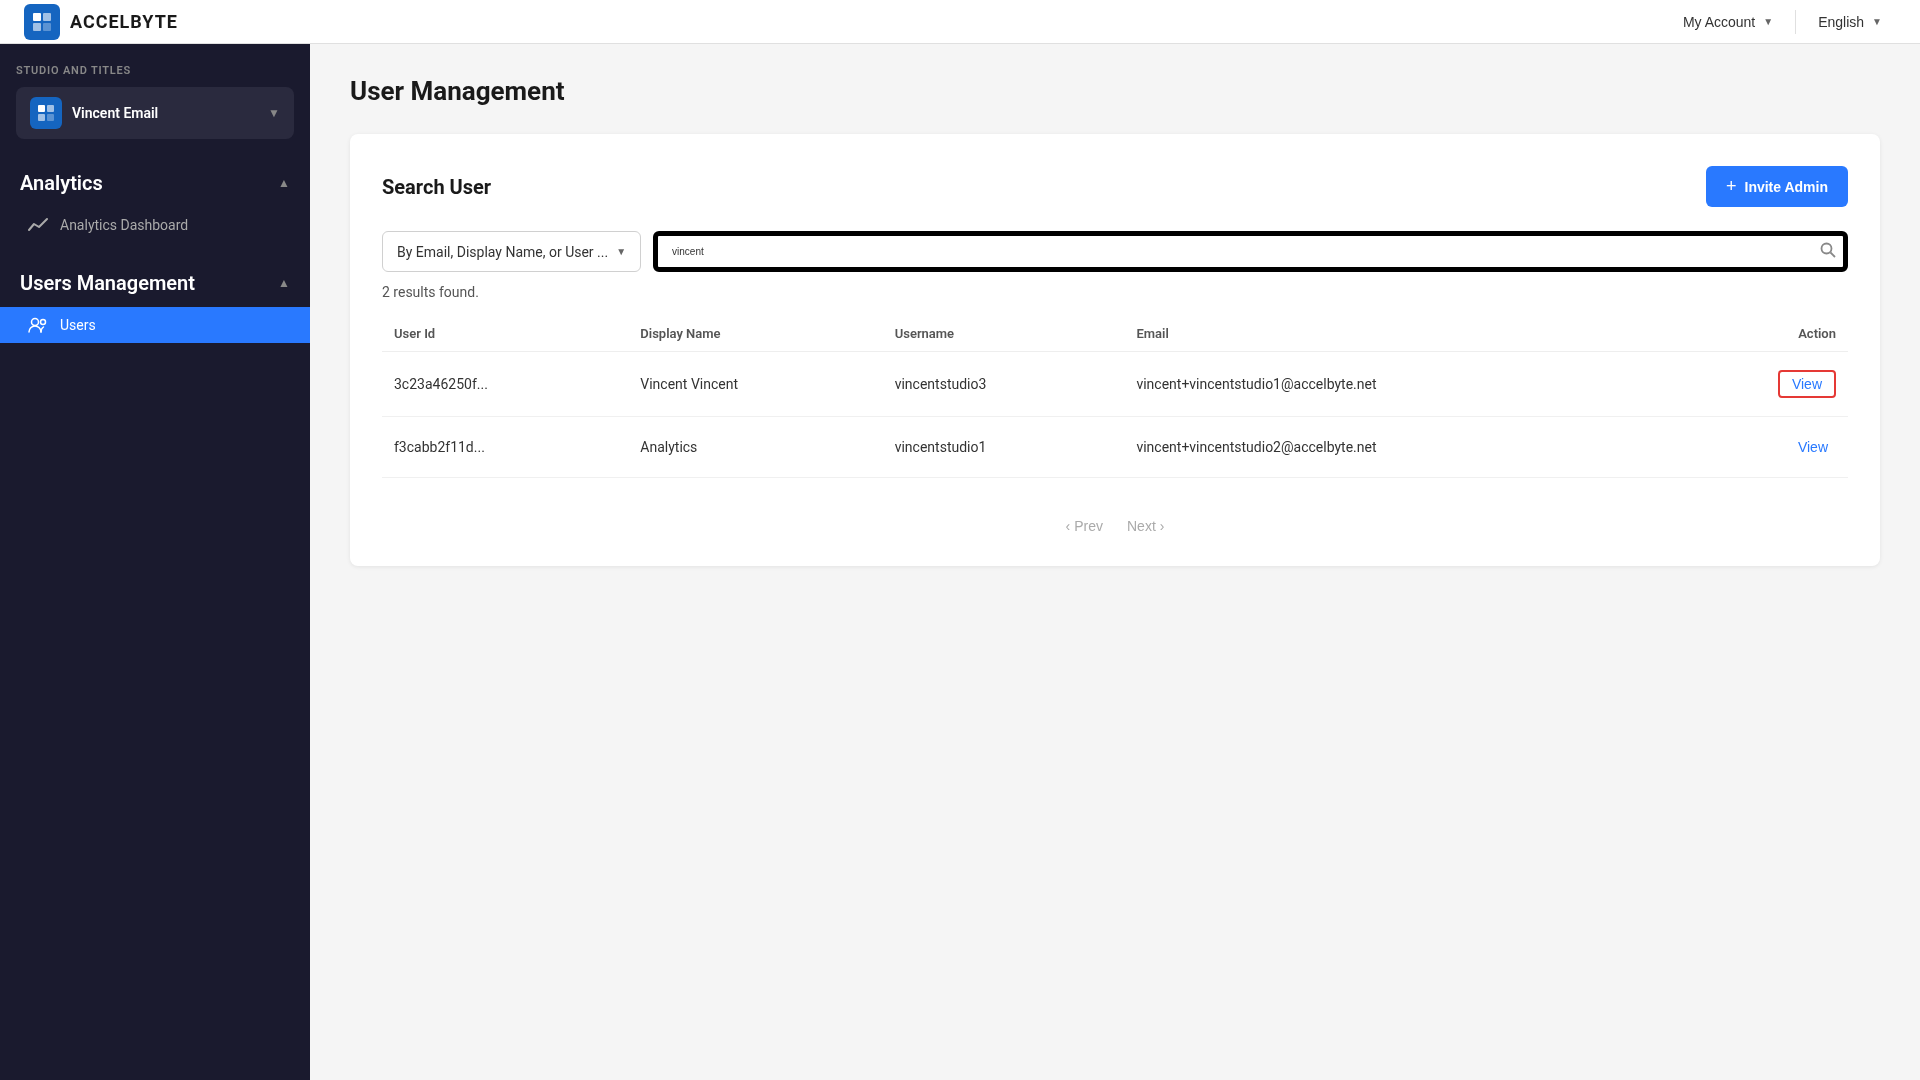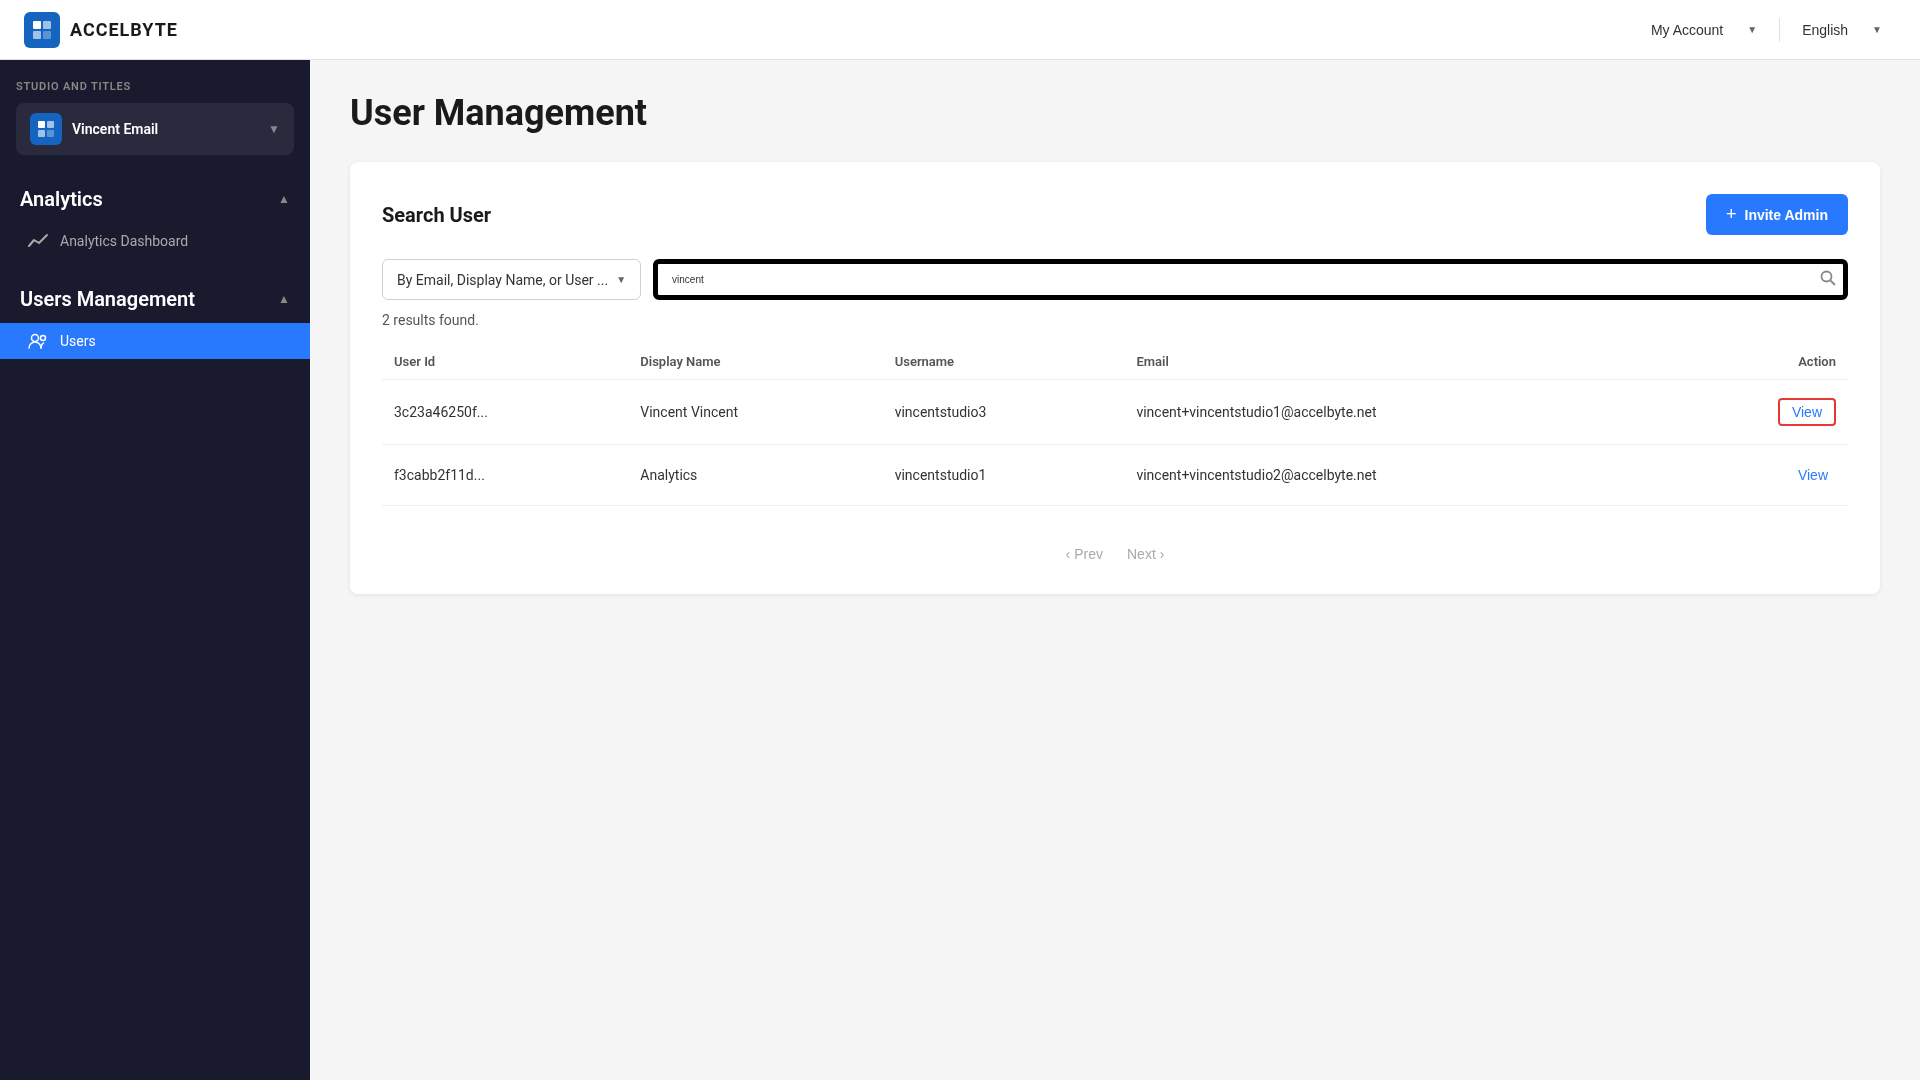--- a/index.html
+++ b/index.html
@@ -2,21 +2,21 @@
 <html><head>
   <meta charset="utf-8">
   <style>
     * { margin: 0; padding: 0; box-sizing: border-box; }
     body { font-family: -apple-system, BlinkMacSystemFont, 'Segoe UI', Roboto, sans-serif; background: #f5f5f5; display: flex; flex-direction: column; height: 100vh; overflow: hidden; }
 
     
     .header {
       background: #fff;
       border-bottom: 1px solid #e0e0e0;
-      height: 60px;
+      height: 44px;
       display: flex;
       align-items: center;
       justify-content: space-between;
       padding: 0 24px;
       flex-shrink: 0;
       z-index: 10;
     }
     .header-logo {
       display: flex;
       align-items: center;
@@ -41,21 +41,21 @@
       letter-spacing: 1px;
     }
     .header-right {
       display: flex;
       align-items: center;
       gap: 8px;
     }
     .header-btn {
       display: flex;
       align-items: center;
-      gap: 24px;
+      gap: 8px;
       padding: 8px 14px;
       border: none;
       background: transparent;
       cursor: pointer;
       font-size: 14px;
       color: #333;
       border-radius: 4px;
       justify-content: center;
     }
     .header-divider {
@@ -174,21 +174,21 @@
     }
 
     
     .main {
       flex: 1;
       overflow-y: auto;
       padding: 32px 40px;
       background: #f5f5f5;
     }
     .page-title {
-      font-size: 36px;
+      font-size: 26px;
       font-weight: 700;
       color: #1a1a1a;
       margin-bottom: 28px;
     }
 
     
     .card {
       background: #fff;
       border-radius: 8px;
       padding: 32px;

